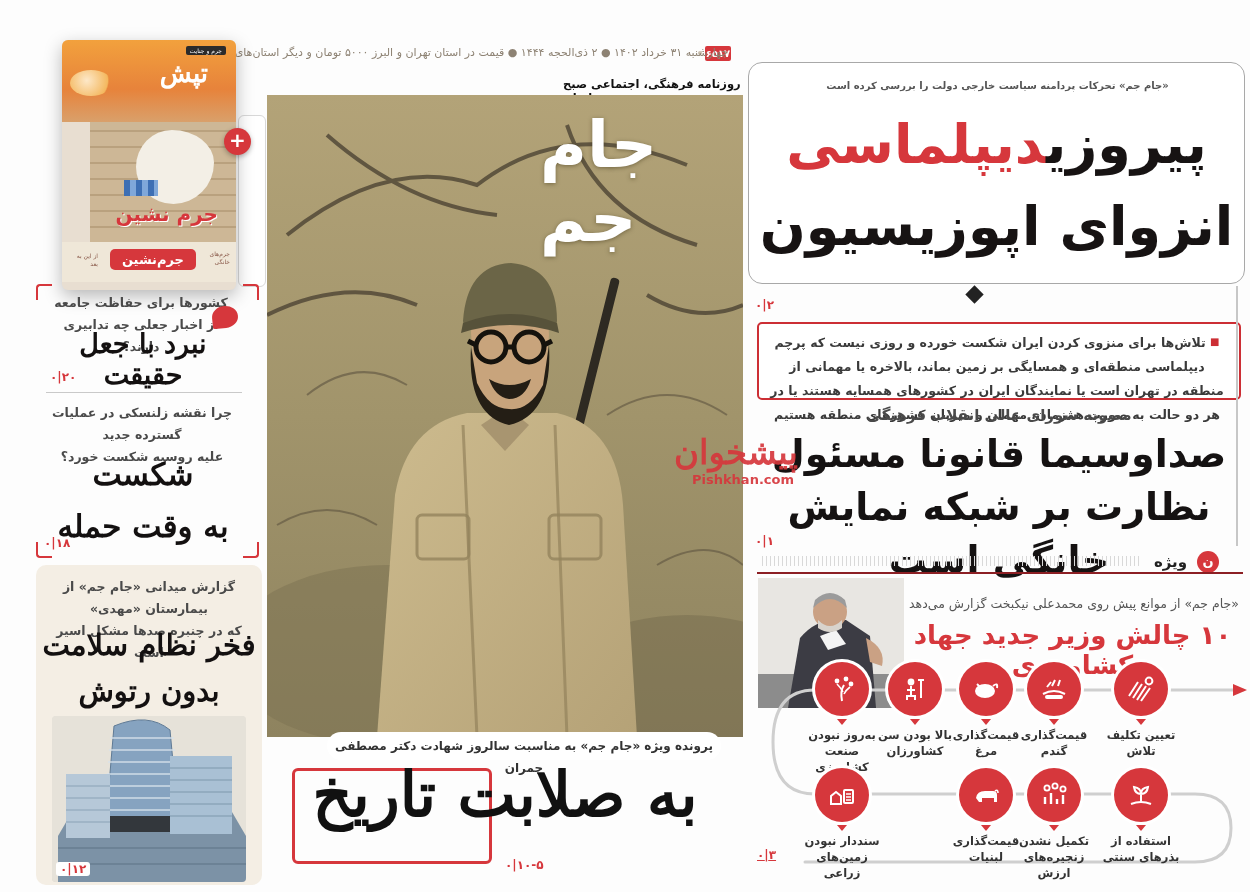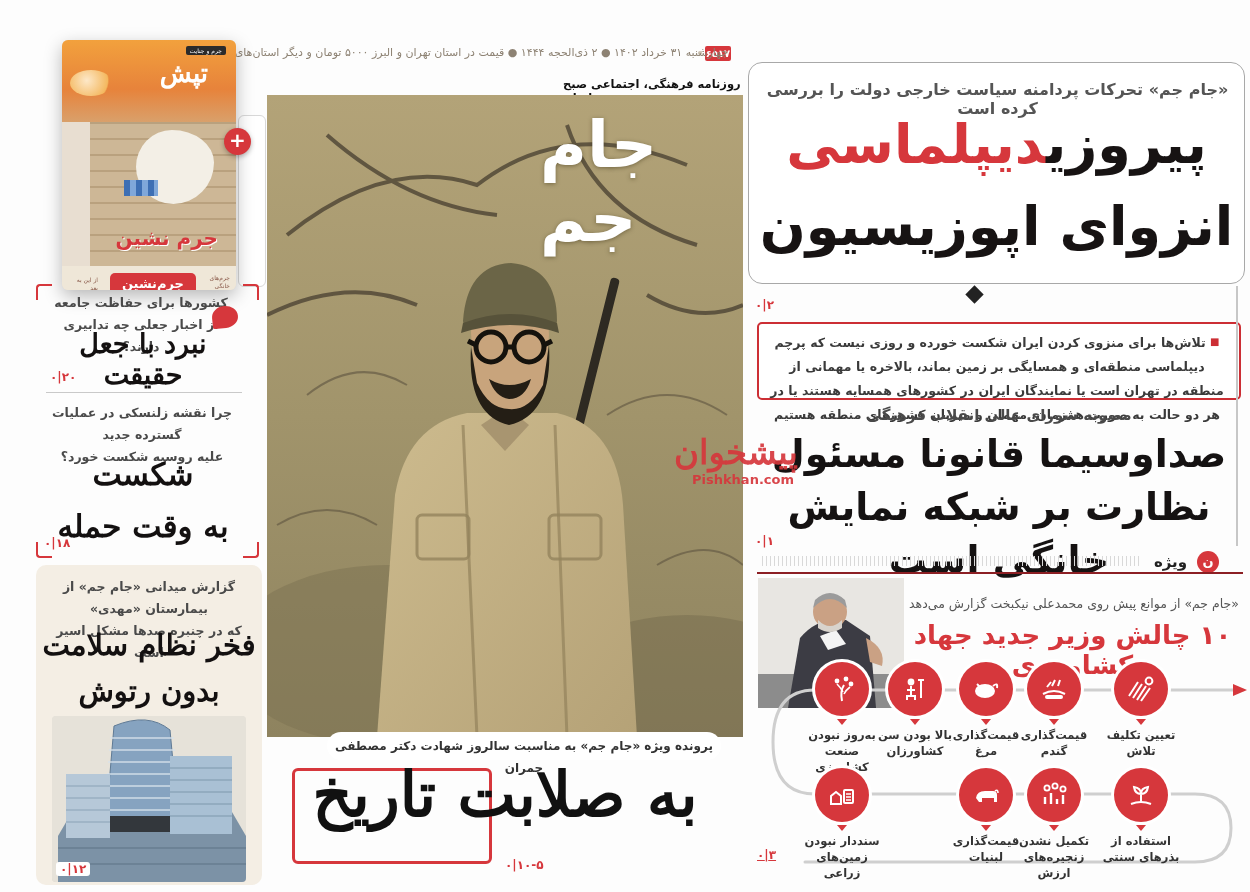--- a/index.html
+++ b/index.html
@@ -9,21 +9,21 @@
   .abs { position:absolute; }
   .red { color:#d6373c; }
 
   
   .dateline { top:46px; right:522px; left:252px; font-size:11px; color:#8d8273; text-align:left; direction:rtl; white-space:nowrap; letter-spacing:0; }
   .issue-box { top:46px; left:705px; width:26px; height:15px; background:#d6373c; color:#fff; font-size:10px; font-weight:bold; text-align:center; line-height:15px; border-radius:2px; }
   .issue-dot { top:51px; left:698px; width:4px; height:4px; background:#c9bfae; border-radius:50%; }
 
   
   .lead-box { top:62px; left:748px; width:497px; height:222px; border:1.5px solid #a8a8a8; border-radius:14px; background:#fff; }
-  .lead-kicker { top:80px; left:760px; width:475px; font-size:16px; font-weight:bold; color:#555; text-align:center; }
+  .lead-kicker { top:80px; left:760px; width:475px; font-size:10px; font-weight:bold; color:#555; text-align:center; }
   .lead-h1 { top:104px; left:755px; width:483px; font-size:54px; line-height:82px; font-weight:900; color:#171313; text-align:center; letter-spacing:-1px; }
   .lead-h1 .red { color:#d6373c; }
   .diamond { top:288px; left:968px; width:13px; height:13px; background:#222; transform:rotate(45deg); }
 
   .pmarker { color:#d6373c; font-size:12px; font-weight:bold; direction:rtl; }
 
   .summary-box { top:322px; left:757px; width:484px; height:78px; border:2.5px solid #cc2e34; border-radius:5px; background:#fff; padding:6px 12px 0 8px; }
   .summary-text { font-size:12.5px; font-weight:bold; color:#3a3a3a; line-height:24px; text-align:center; }
   .sq-bullet { color:#cc2e34; font-size:10px; vertical-align:2px; }
 
@@ -62,21 +62,21 @@
   .wm-fa { font-size:34px; font-weight:900; color:#d6373c; opacity:.92; font-family:"DejaVu Serif","Liberation Serif",serif; }
   .wm-en { font-size:13px; font-weight:bold; color:#d6373c; opacity:.92; direction:ltr; }
 
   
   .cover-back { top:115px; left:238px; width:28px; height:172px; background:#fff; border:1px solid #d8d8d8; border-radius:6px; }
   .cover { top:40px; left:62px; width:174px; height:250px; border-radius:6px; overflow:hidden; box-shadow:0 6px 18px rgba(0,0,0,.28); background:#e8ded1; }
   .cover-top { height:82px; background:linear-gradient(180deg,#f2a13d,#e7833b 60%,#d9a06b); position:relative; }
   .cover-logo { position:absolute; top:18px; right:28px; font-size:26px; font-weight:900; color:#fff; font-family:"DejaVu Serif","Liberation Serif",serif; }
   .cover-tags { position:absolute; top:6px; right:10px; font-size:6px; color:#3a2d20; background:#2b2b2b; color:#fff; padding:1px 4px; border-radius:2px; }
   .cover-sun { position:absolute; left:8px; top:30px; width:42px; height:26px; background:radial-gradient(circle at 40% 40%,#fde8c8,#f4b85f 70%,transparent 75%); border-radius:50%; }
-  .cover-wall { height:144px; background:
+  .cover-wall { height:120px; background:
       repeating-linear-gradient(0deg,#cdb796 0 14px,#b9a17e 14px 16px),
       #c9b394; position:relative;margin-left:28px; }
   .cover-splat { position:absolute; top:8px; left:46px; width:78px; height:74px; background:#f3efe6; border-radius:46% 54% 52% 48%/50% 44% 56% 50%; }
   .cover-pix { position:absolute; top:58px; left:34px; width:34px; height:16px;
       background:repeating-linear-gradient(90deg,#3d6fb4 0 6px,#7fa7d9 6px 12px); }
   .cover-graffiti { position:absolute; bottom:16px; right:18px; font-size:20px; font-weight:900; color:#d6373c; text-shadow:1px 1px 0 #fff; }
   .cover-strip { height:40px; background:#efe7d8; position:relative; }
   .cover-pill { position:absolute; top:7px; right:40px; background:#d6373c; color:#fff; font-size:13px; font-weight:900; padding:3px 12px; border-radius:5px; }
   .cover-mini { position:absolute; top:8px; right:6px; font-size:6px; color:#8a5a4a; width:32px; line-height:8px; }
   .cover-mini2 { position:absolute; top:10px; left:6px; font-size:6px; color:#8a5a4a; width:30px; line-height:8px; }

